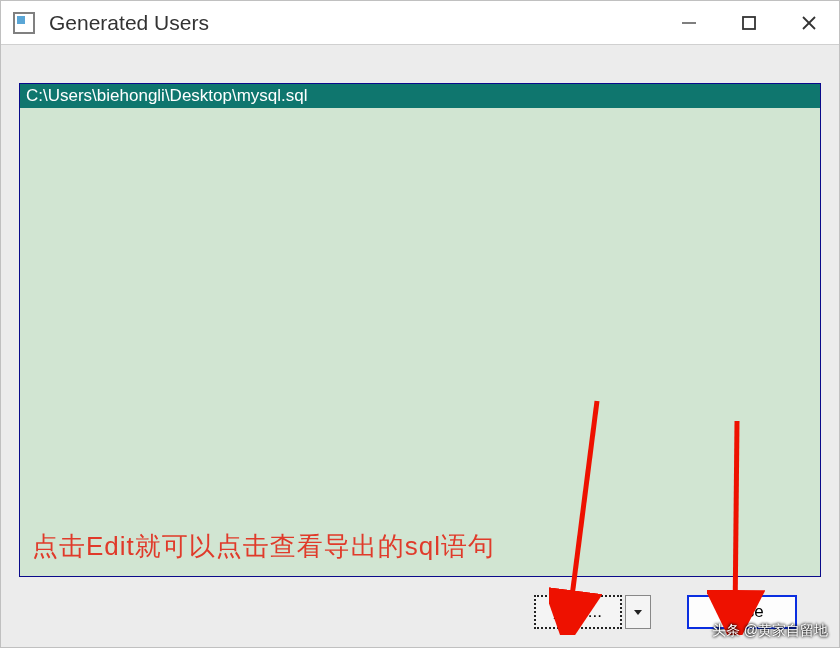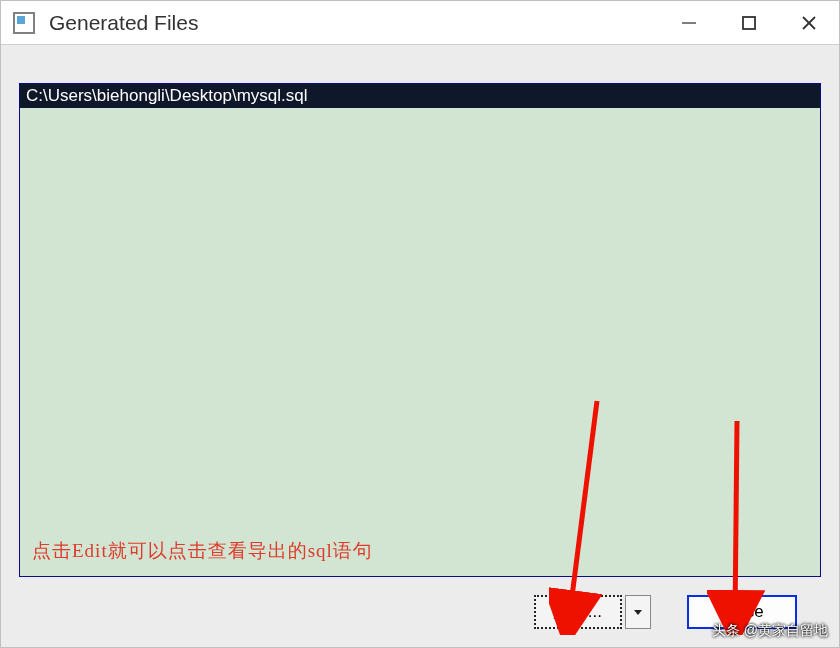--- a/index.html
+++ b/index.html
@@ -70,33 +70,33 @@
       position: relative;
     }
     .listbox {
       flex: 1;
       background: #d1e5d2;
       border: 1px solid #0a0a8a;
       position: relative;
       overflow: hidden;
     }
     .listitem {
-      background: #0f172a;
+      background: #0f766e;
       color: #ffffff;
       font-size: 17px;
       padding: 2px 6px;
       font-family: Tahoma, sans-serif;
     }
     .annotation-text {
       position: absolute;
       left: 12px;
       bottom: 12px;
       color: #e03a2a;
-      font-size: 19px;
-      font-family: Liberation Serif, serif;
+      font-size: 26px;
+      font-family: Liberation Sans, sans-serif;
       letter-spacing: 1px;
     }
     .button-row {
       height: 56px;
       display: flex;
       justify-content: flex-end;
       align-items: center;
       gap: 0;
       padding-top: 14px;
       padding-right: 24px;
@@ -143,21 +143,21 @@
       font-family: "Microsoft YaHei", sans-serif;
     }
     .underline { text-decoration: underline; }
   </style>
 </head>
 <body>
 
 <div class="window">
   <div class="titlebar">
     <span class="app-icon"></span>
-    <span class="title-text">Generated Files</span>
+    <span class="title-text">Generated Users</span>
     <div class="win-controls">
       <div class="win-btn">
         <svg viewBox="0 0 18 18">
             <line x1="2" y1="9" x2="16" y2="9" stroke="#555" stroke-width="1.5"></line>
           </svg>
       </div>
       <div class="win-btn">
         <svg viewBox="0 0 18 18">
             <rect x="3" y="3" width="12" height="12" fill="none" stroke="#333" stroke-width="1.8"></rect>
           </svg>

